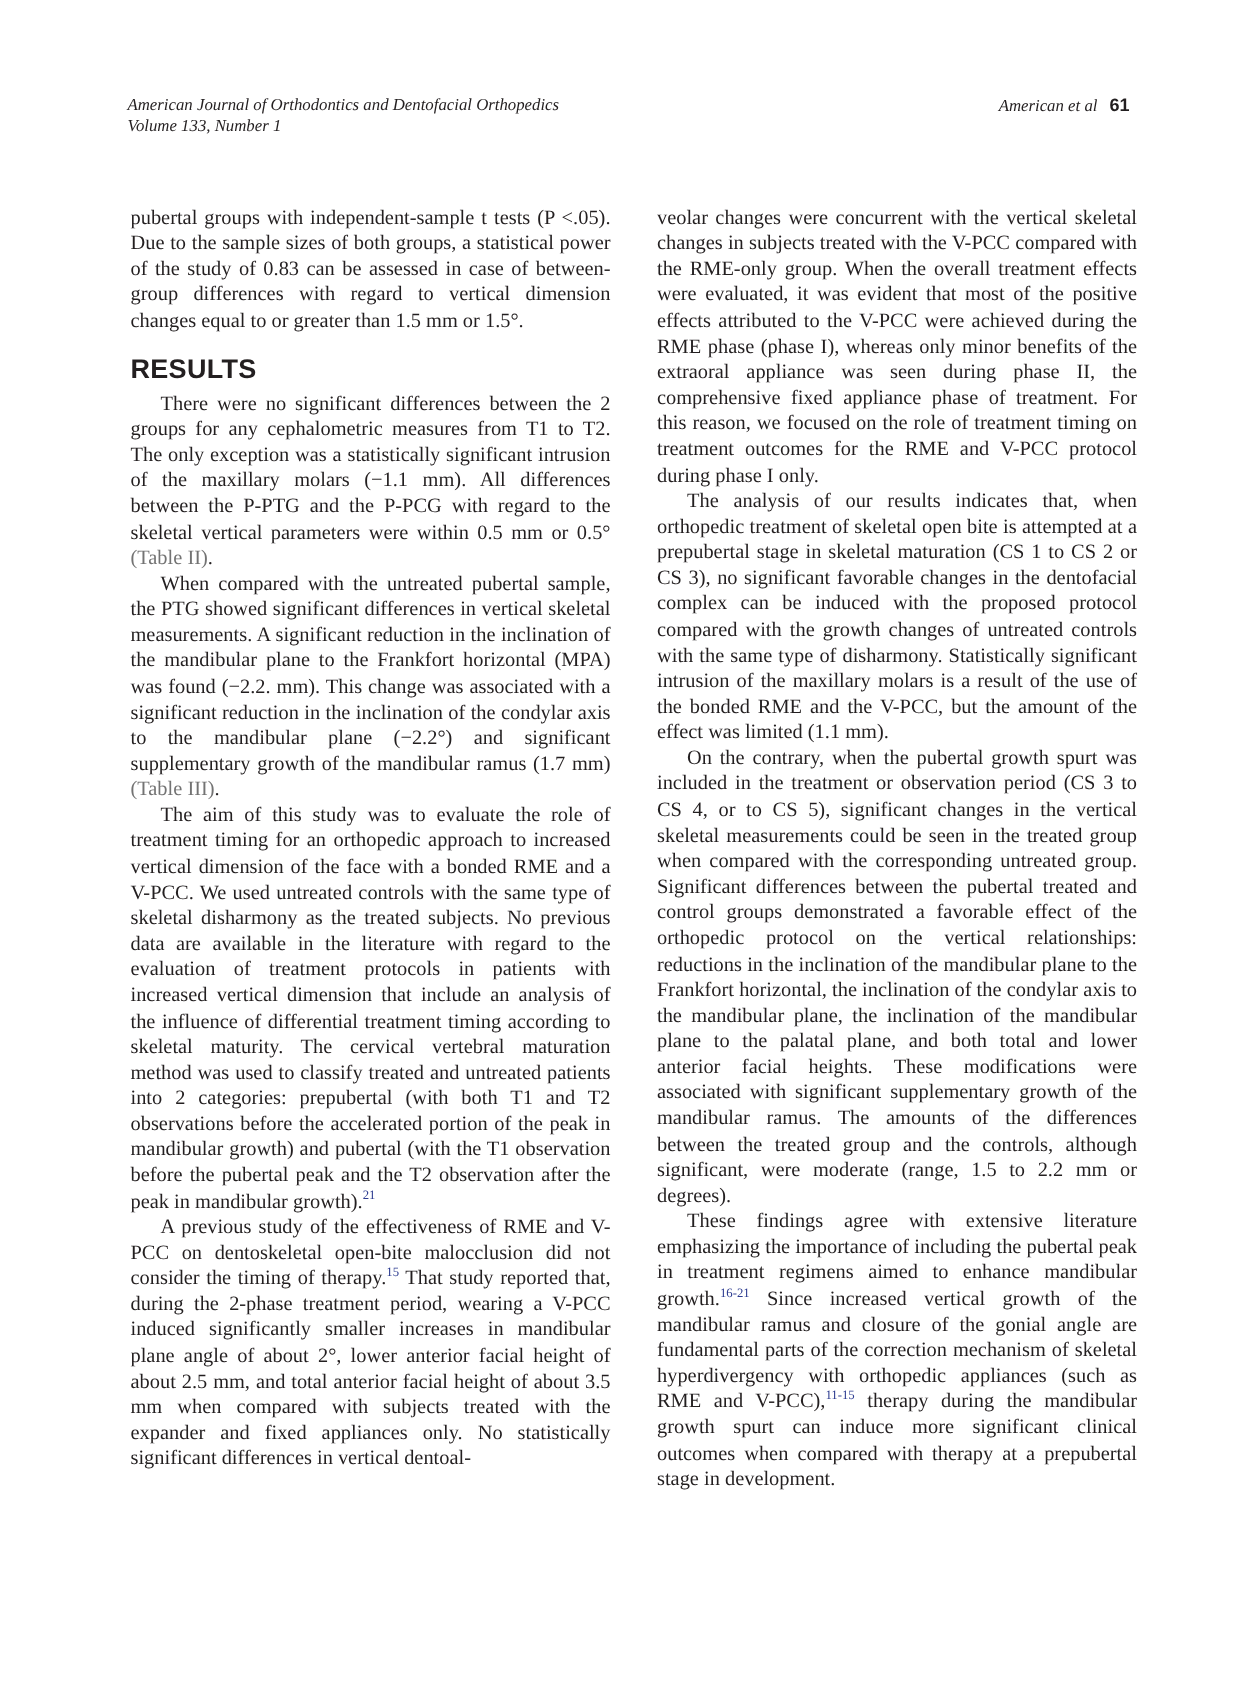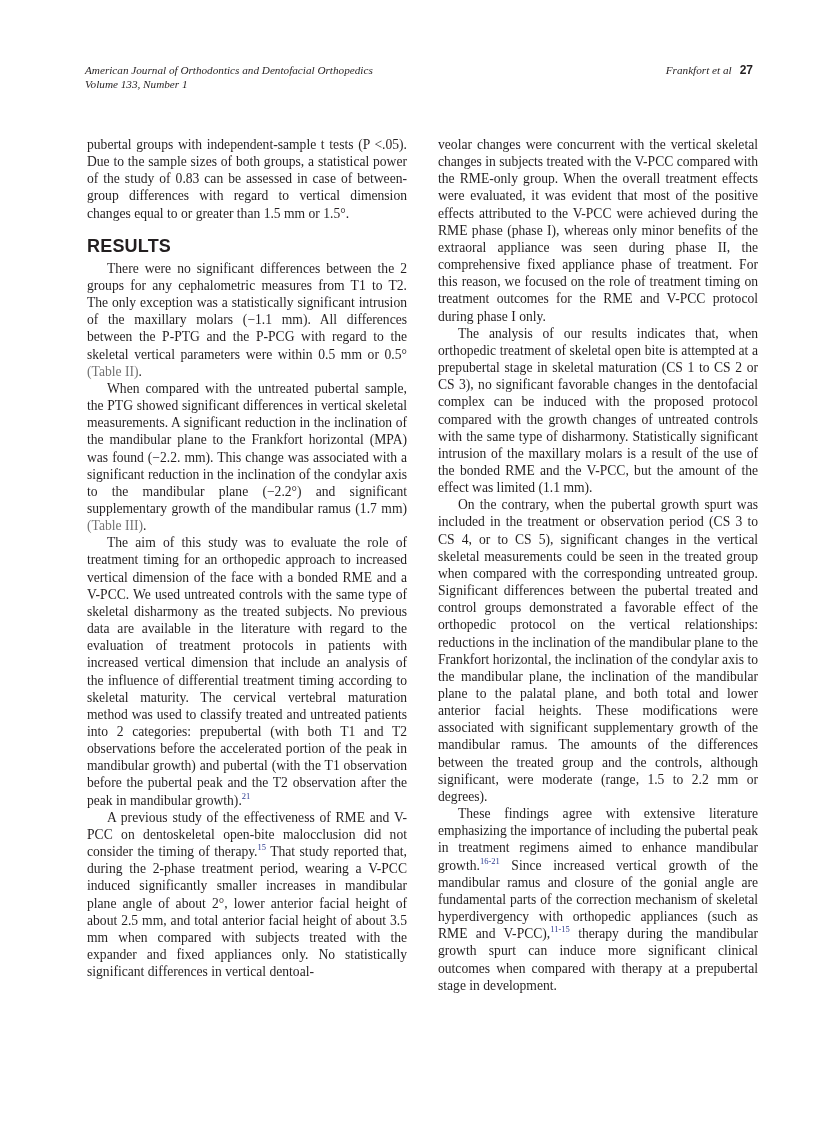--- a/index.html
+++ b/index.html
@@ -23,21 +23,21 @@
 </style>
 </head>
 <body>
 
 <div class="header">
   <div class="journal">
     <div>American Journal of Orthodontics and Dentofacial Orthopedics</div>
     <div>Volume 133, Number 1</div>
   </div>
   <div class="runhead">
-    <span class="auth">Frankfort et al</span><span class="pg">27</span>
+    <span class="auth">American et al</span><span class="pg">61</span>
   </div>
 </div>
 
 <div class="col col-left">
   <p>pubertal groups with independent-sample t tests (P &lt;.05). Due to the sample sizes of both groups, a statistical power of the study of 0.83 can be assessed in case of between-group differences with regard to vertical dimension changes equal to or greater than 1.5 mm or 1.5°.</p>
 
   <h2 class="sec">RESULTS</h2>
   <p class="ind"><span>There were no significant differences between the 2 groups for any cephalometric measures from T1 to T2. The only exception was a statistically significant intrusion of the maxillary molars (−1.1 mm). All differences between the P-PTG and the P-PCG with regard to the skeletal vertical parameters were within 0.5 mm or 0.5° </span><span class="ref">(Table II)</span><span>.</span></p>
   <p class="ind"><span>When compared with the untreated pubertal sample, the PTG showed significant differences in vertical skeletal measurements. A significant reduction in the inclination of the mandibular plane to the Frankfort horizontal (MPA) was found (−2.2. mm). This change was associated with a significant reduction in the inclination of the condylar axis to the mandibular plane (−2.2°) and significant supplementary growth of the mandibular ramus (1.7 mm) </span><span class="ref">(Table III)</span><span>.</span></p>
 

